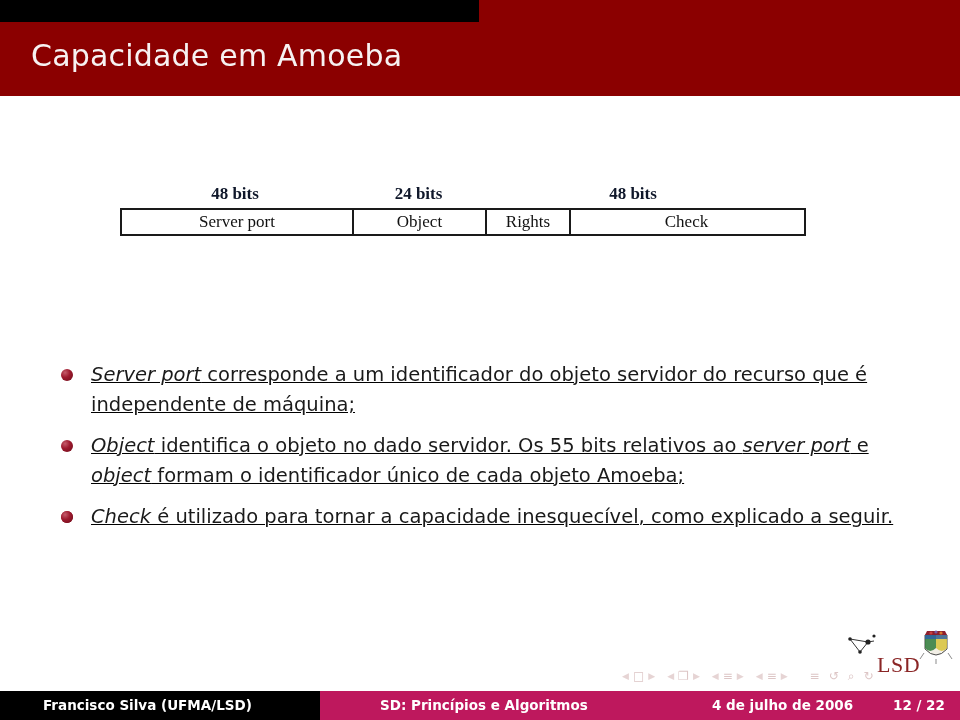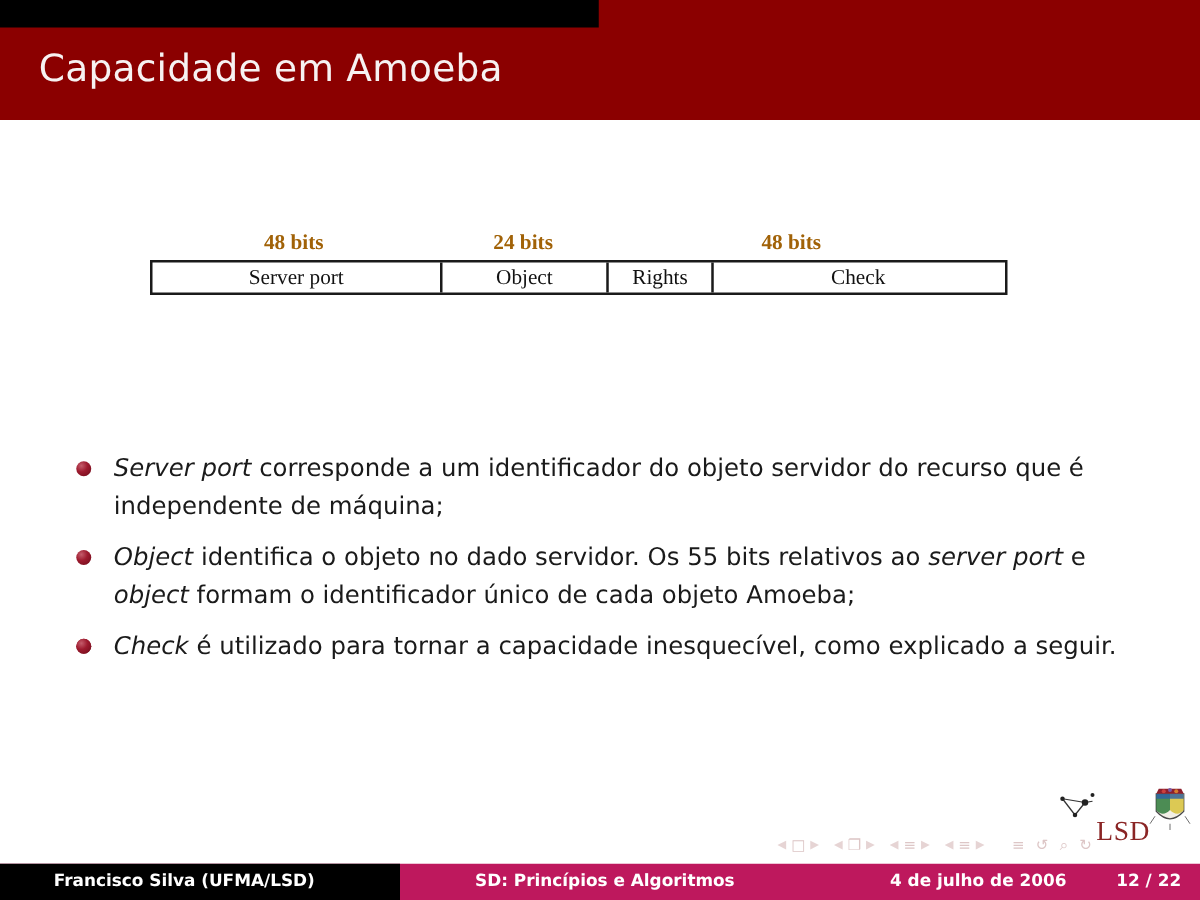--- a/index.html
+++ b/index.html
@@ -57,21 +57,21 @@
   #diagram-labels {
     position: relative;
     height: 24px;
   }
   .bitlabel {
     position: absolute;
     top: 0;
     font-family: "Liberation Serif", serif;
     font-size: 17px;
     font-weight: 700;
-    color: #a16207;
+    color: #0f172a;
     text-align: center;
     white-space: nowrap;
   }
   #diagram-box {
     position: relative;
     display: flex;
     height: 28px;
     border: 2px solid #1a1a1a;
     background: #ffffff;
   }
@@ -96,20 +96,21 @@
   #content {
     position: absolute;
     left: 58px;
     top: 360px;
     width: 842px;
   }
   .bullet-item {
     position: relative;
     padding-left: 33px;
     margin-bottom: 11px;
+    text-decoration: underline;
   }
   .bullet-ball {
     position: absolute;
     left: 3px;
     top: 9px;
     width: 12px;
     height: 12px;
     border-radius: 50%;
     background: radial-gradient(circle at 34% 30%, #c45c6b 0%, #9e1b2f 42%, #6b0a18 100%);
   }

